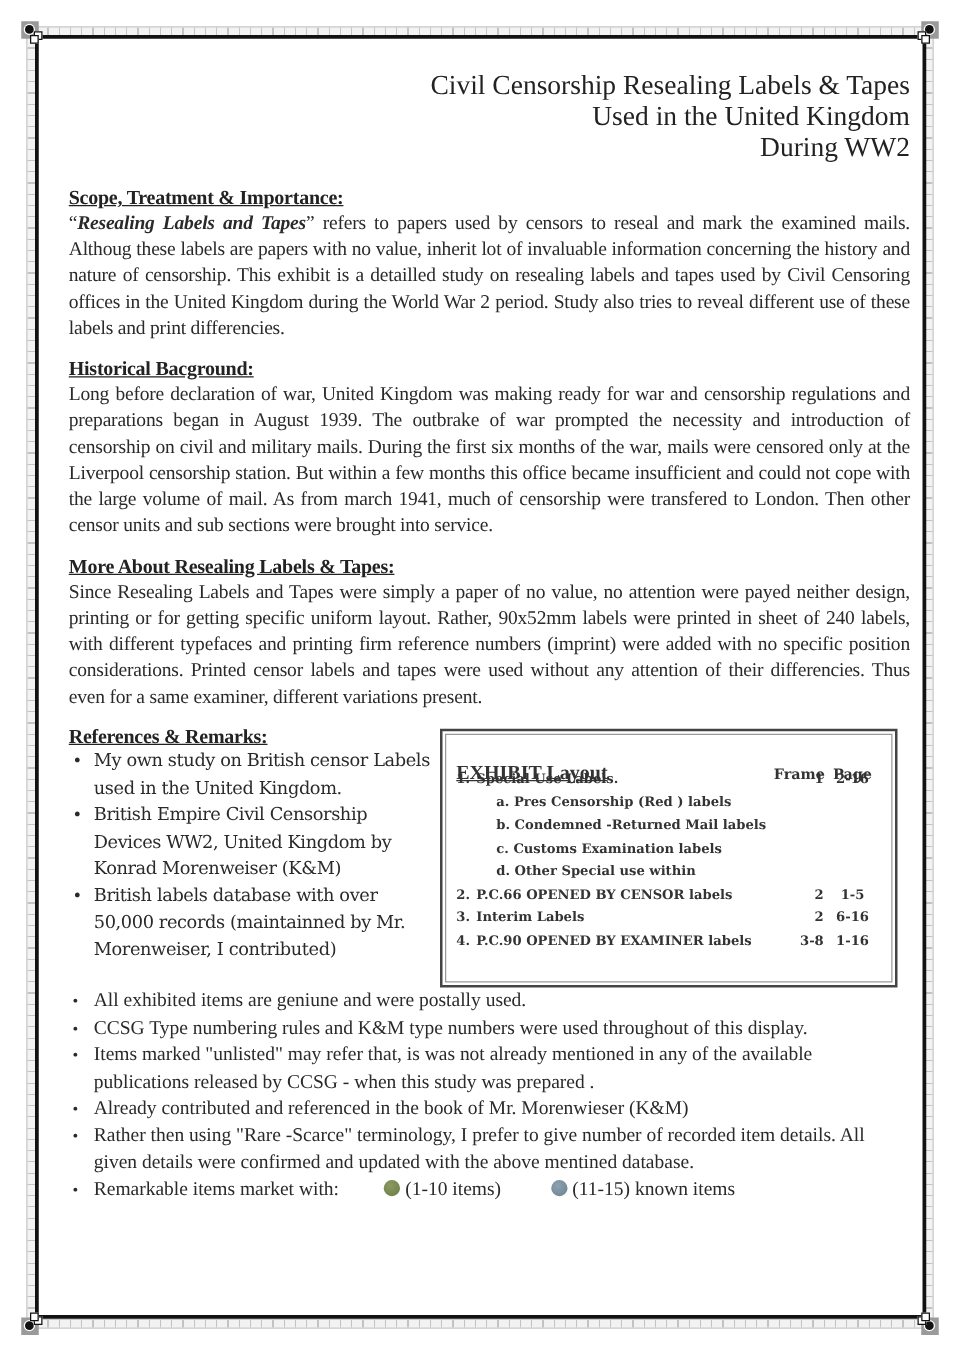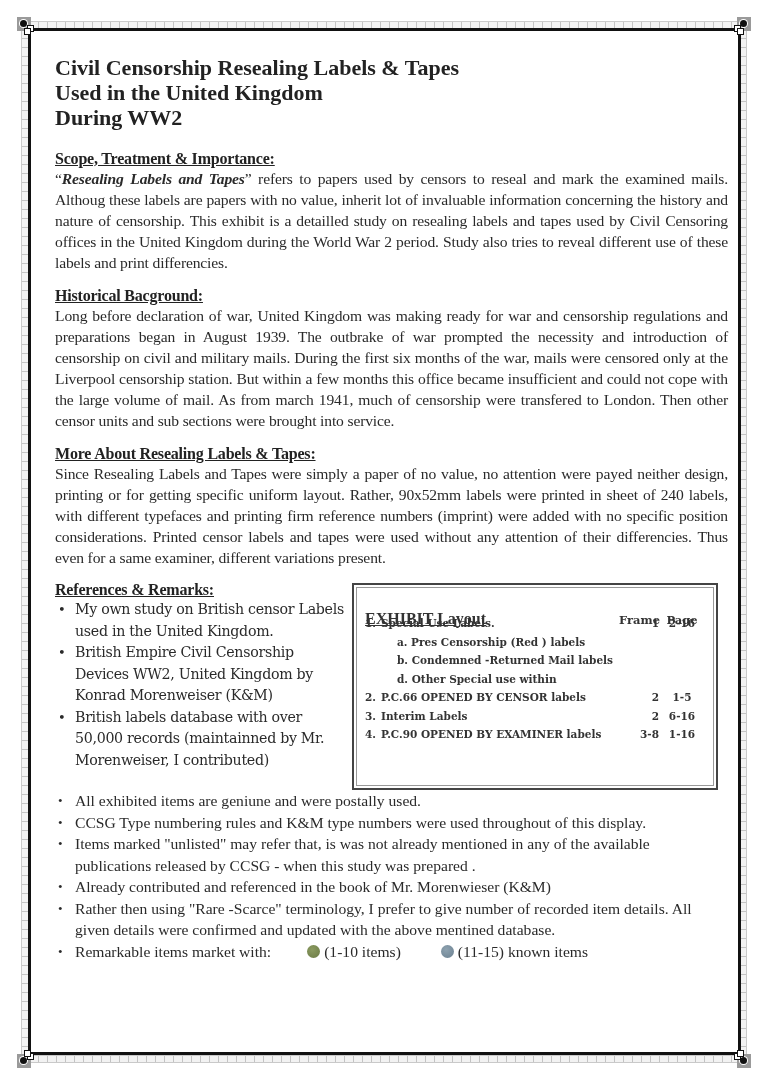--- a/index.html
+++ b/index.html
@@ -24,21 +24,21 @@
   .corner .dot { position:absolute; width:7px; height:7px; border-radius:50%; background:#111;
                  left:3px; top:3px; box-shadow:0 0 0 1px #fff; }
   .corner .chk { position:absolute; width:5px; height:5px; background:#fff; border:1px solid #111; }
   .corner.tl { left:17px; top:17px; }
   .corner.tr { left:737px; top:17px; }
   .corner.bl { left:17px; top:1054px; }
   .corner.br { left:737px; top:1054px; }
 
   
   .content { position:absolute; left:55px; top:55px; width:673px; }
-  .title { text-align:left; font-weight:bold; font-size:22px; line-height:25px; color:#222; }
+  .title { text-align:right; font-weight:normal; font-size:22px; line-height:25px; color:#222; }
   .title div { white-space:nowrap; }
 
   .section { margin-top:13px; }
   .section:first-of-type { margin-top:0; }
   .sec-head { font-weight:bold; font-size:16px; text-decoration:underline; line-height:19px; color:#222;
               letter-spacing:-0.2px; }
   .para { font-size:15.6px; line-height:21px; text-align:justify; letter-spacing:-0.15px; }
   .para i b, .para b i { font-weight:bold; font-style:italic; }
 
   .refs-wrap { position:relative; margin-top:12px; height:210px; }
@@ -147,20 +147,25 @@
           <span class="lbl">a. Pres Censorship (Red ) labels</span>
           <span class="fr"></span>
           <span class="pg"></span>
         </div>
         <div class="ex-row sub">
           <span class="lbl">b. Condemned -Returned Mail labels</span>
           <span class="fr"></span>
           <span class="pg"></span>
         </div>
         <div class="ex-row sub">
+          <span class="lbl">c. Customs Examination labels</span>
+          <span class="fr"></span>
+          <span class="pg"></span>
+        </div>
+        <div class="ex-row sub">
           <span class="lbl">d. Other Special use within</span>
           <span class="fr"></span>
           <span class="pg"></span>
         </div>
         <div class="ex-row">
           <span class="lbl"><span class="num">2.</span><span>P.C.66 OPENED BY CENSOR labels</span></span>
           <span class="fr">2</span>
           <span class="pg">1-5</span>
         </div>
         <div class="ex-row">

